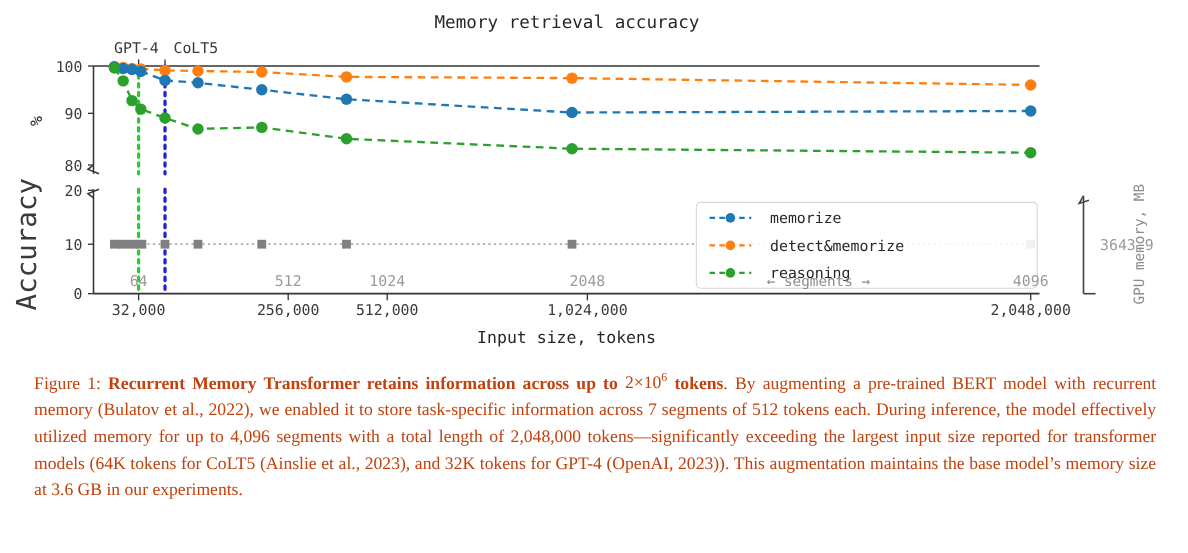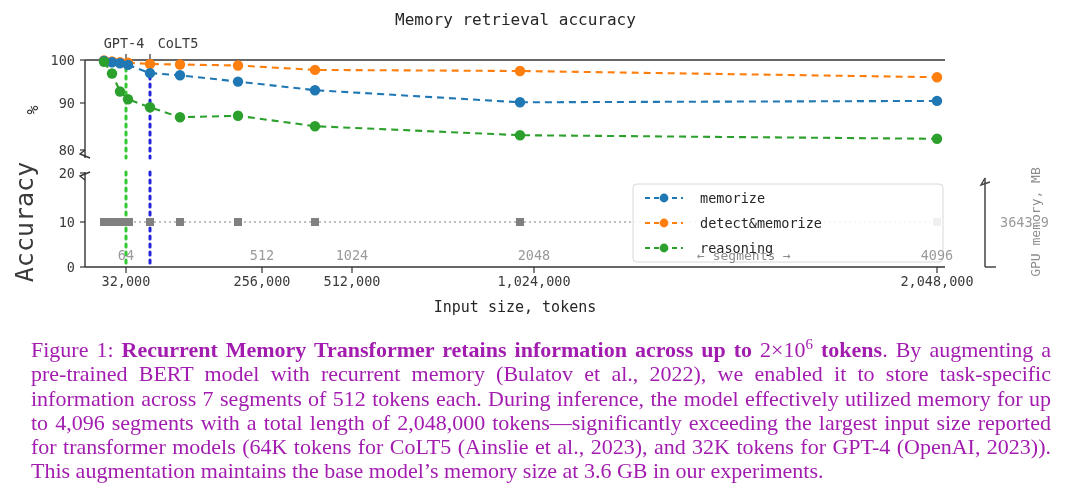--- a/index.html
+++ b/index.html
@@ -24,23 +24,23 @@
   .axlab{font-size:15px;fill:#262626;font-family:"DejaVu Sans Mono",monospace;}
   .axlab-sm{font-size:13px;fill:#8c8c8c;font-family:"DejaVu Sans Mono",monospace;}
   .annot{font-size:13.5px;fill:#3a3a3a;font-family:"DejaVu Sans Mono",monospace;}
   .leglab{font-size:13.5px;fill:#262626;font-family:"DejaVu Sans Mono",monospace;}
   .acclab{font-size:25px;fill:#3a3a3a;font-family:"DejaVu Sans Mono",monospace;}
 
   
   #caption{
     position:absolute;left:31px;top:332px;width:1020px;
     font-family:"Liberation Serif", serif;
-    font-size:22px;
+    font-size:16px;
     line-height:24.1px;
-    color:#a21caf;
+    color:#c2410c;
     text-align:justify;
     text-justify:inter-word;
   }
   #caption b{font-weight:bold;}
   .mathfrag{font-family:"Liberation Serif",serif;}
   .mathfrag sup{font-size:0.68em;vertical-align:super;}
 </style>
 </head>
 <body>
 

